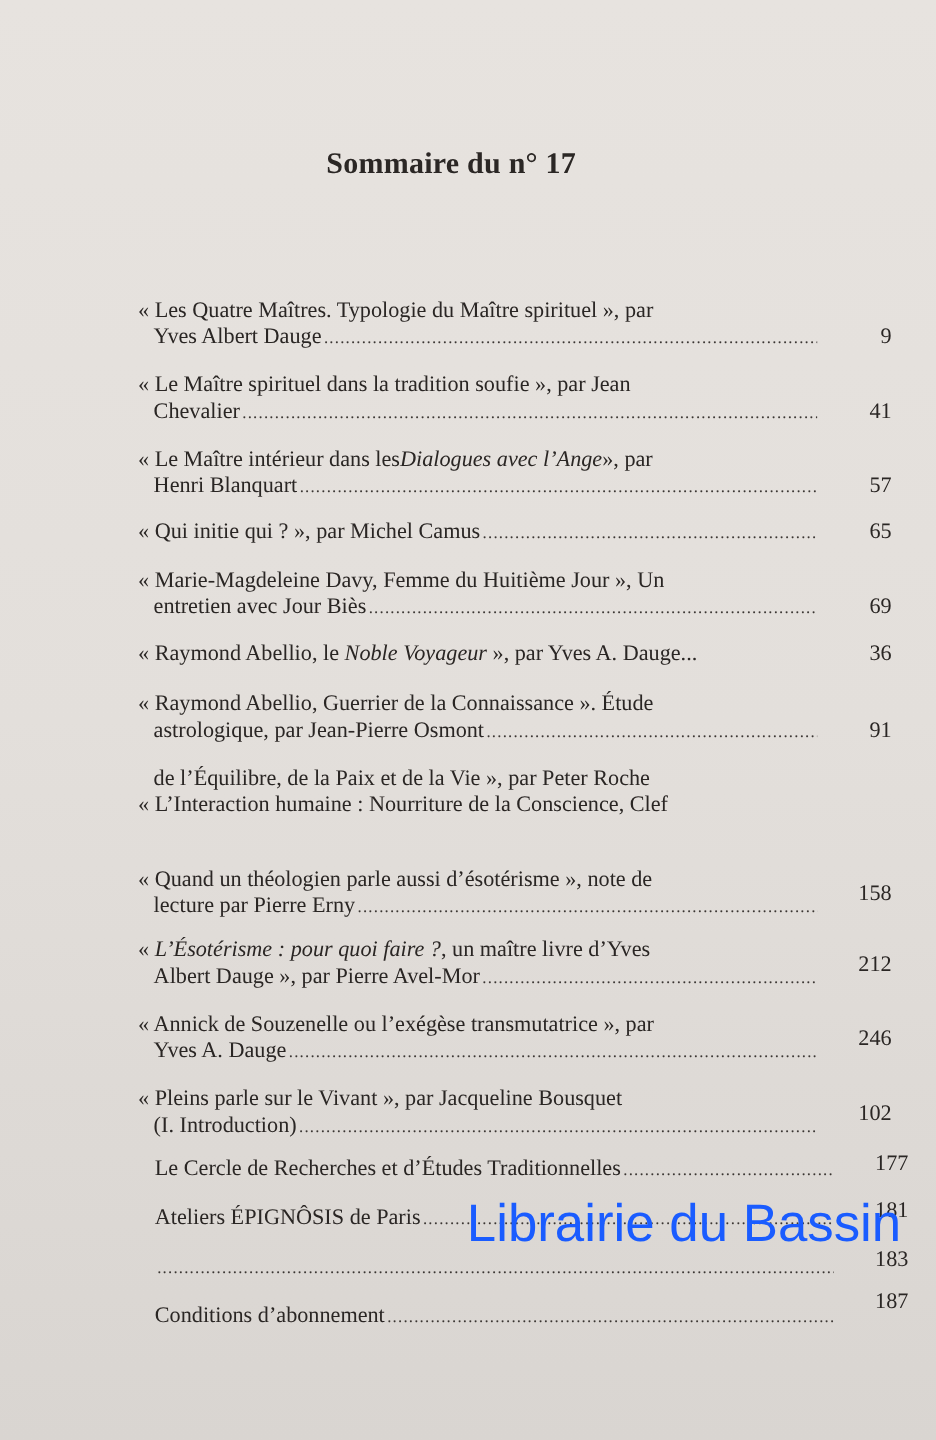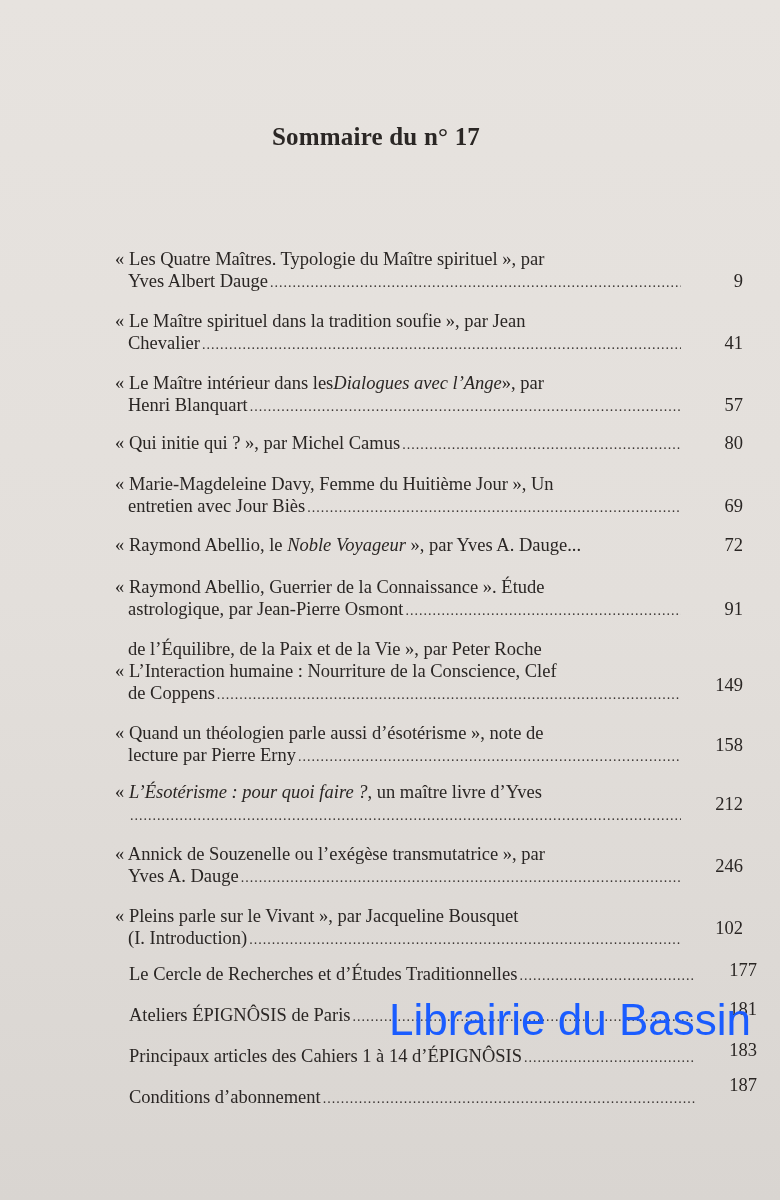--- a/index.html
+++ b/index.html
@@ -72,39 +72,39 @@
           <span class="txt">Henri Blanquart</span>
           <span class="leader"></span>
           <span class="pg">57</span>
         </div>
     </div>
 
     <div class="entry" style="top:184px">
       <div class="line">
           <span class="txt">« Qui initie qui ? », par Michel Camus</span>
           <span class="leader"></span>
-          <span class="pg">80</span>
+          <span class="pg">65</span>
         </div>
     </div>
 
     <div class="entry" style="top:225px">
       <div class="line first">
           <span class="txt">« Marie-Magdeleine Davy, Femme du Huitième Jour », Un</span>
         </div>
       <div class="line cont">
           <span class="txt">entretien avec Jour Biès</span>
           <span class="leader"></span>
           <span class="pg">69</span>
         </div>
     </div>
 
     <div class="entry" style="top:286px">
       <div class="line">
           <span class="txt" id="e6">« Raymond Abellio, le <em>Noble Voyageur</em> », par Yves A. Dauge...</span>
-          <span class="pg" style="margin-left:auto">72</span>
+          <span class="pg" style="margin-left:auto">36</span>
         </div>
     </div>
 
     <div class="entry" style="top:328px">
       <div class="line first">
           <span class="txt">« Raymond Abellio, Guerrier de la Connaissance ». Étude</span>
         </div>
       <div class="line cont">
           <span class="txt">astrologique, par Jean-Pierre Osmont</span>
           <span class="leader"></span>
@@ -112,43 +112,39 @@
         </div>
     </div>
 
     <div class="entry" style="top:390px">
       <div class="line cont">
           <span class="txt">de l’Équilibre, de la Paix et de la Vie », par Peter Roche</span>
         </div>
       <div class="line first">
           <span class="txt">« L’Interaction humaine : Nourriture de la Conscience, Clef</span>
         </div>
-      <div class="line cont">
-          <span class="txt">de Coppens</span>
-          <span class="leader"></span>
-          <span class="pg" style="position:relative;top:-8px">149</span>
-        </div>
     </div>
 
     <div class="entry" style="top:474px">
       <div class="line first">
           <span class="txt">« Quand un théologien parle aussi d’ésotérisme », note de</span>
         </div>
       <div class="line cont">
           <span class="txt">lecture par Pierre Erny</span>
           <span class="leader"></span>
           <span class="pg" style="position:relative;top:-10px">158</span>
         </div>
     </div>
 
     <div class="entry" style="top:533px">
       <div class="line first">
           <span class="txt" id="e10">« <em>L’Ésotérisme : pour quoi faire ?</em>, un maître livre d’Yves</span>
         </div>
       <div class="line cont">
+          <span class="txt">Albert Dauge », par Pierre Avel-Mor</span>
           <span class="leader"></span>
           <span class="pg" style="position:relative;top:-10px">212</span>
         </div>
     </div>
 
     <div class="entry" style="top:595px">
       <div class="line first">
           <span class="txt">« Annick de Souzenelle ou l’exégèse transmutatrice », par</span>
         </div>
       <div class="line cont">
@@ -180,21 +176,20 @@
     <div class="entry plain" style="top:756px">
       <div class="line">
           <span class="txt">Ateliers ÉPIGNÔSIS de Paris</span>
           <span class="leader"></span>
           <span class="pg" style="position:relative;top:-6px">181</span>
         </div>
     </div>
 
     <div class="entry plain" style="top:797px">
       <div class="line">
-          <span class="txt">Principaux articles des Cahiers 1 à 14 d’ÉPIGNÔSIS</span>
           <span class="leader"></span>
           <span class="pg" style="position:relative;top:-6px">183</span>
         </div>
     </div>
 
     <div class="entry plain" style="top:838px">
       <div class="line">
           <span class="txt">Conditions d’abonnement</span>
           <span class="leader"></span>
           <span class="pg" style="position:relative;top:-12px">187</span>

